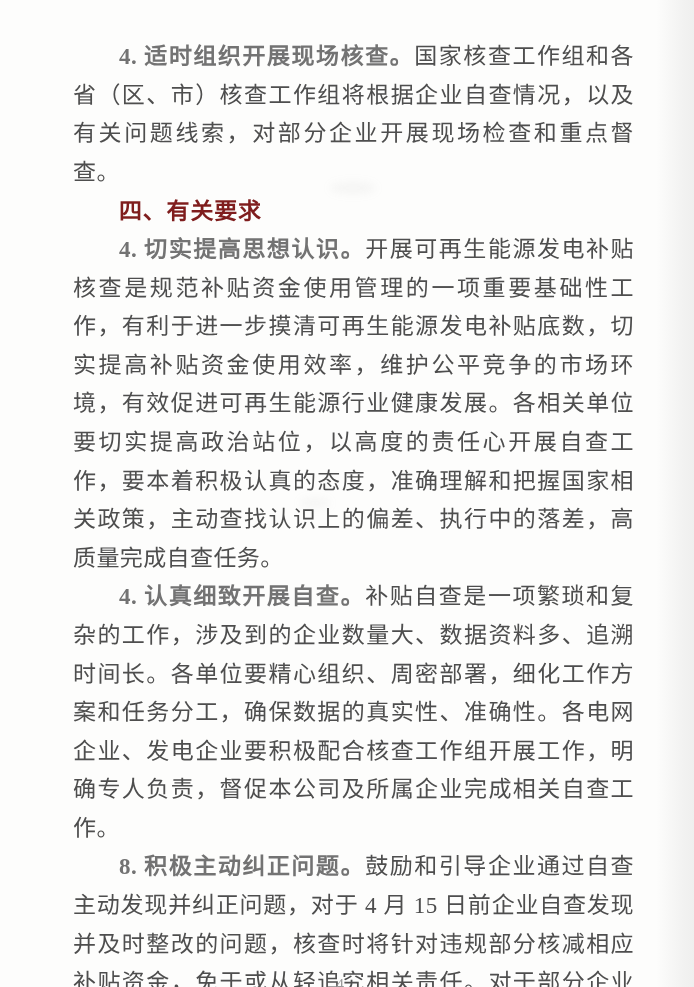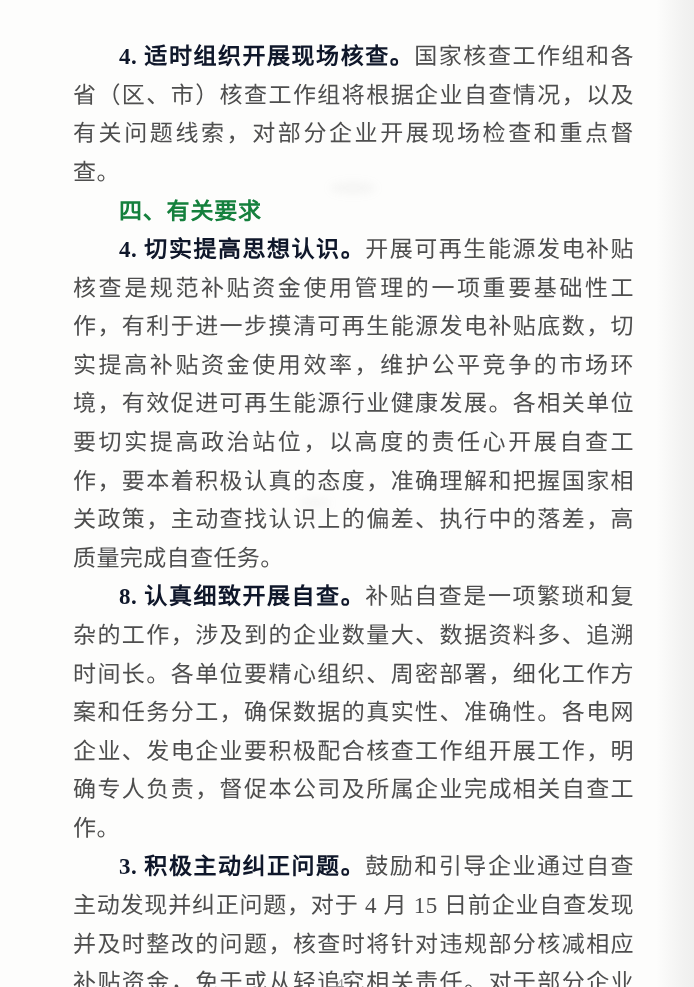--- a/index.html
+++ b/index.html
@@ -45,29 +45,29 @@
     font-size: 23px;
     line-height: 38.6px;
     color: #4e4e4e;
     text-indent: 2em;
     text-align: justify;
     text-justify: inter-character;
     letter-spacing: 0.4px;
   }
   .doc-body p.paragraph .lead {
     font-weight: 700;
-    color: #0f172a;
+    color: #737373;
   }
   .doc-body h2.heading {
     margin: 0;
     font-family: "Liberation Sans", "DejaVu Sans", sans-serif;
     font-size: 23px;
     line-height: 38.6px;
     font-weight: 700;
-    color: #15803d;
+    color: #7f1d1d;
     text-indent: 2em;
     letter-spacing: 0.8px;
   }
   .page-number {
     position: absolute;
     left: 0;
     right: 14px;
     bottom: -7px;
     text-align: center;
     font-size: 16px;
@@ -79,18 +79,18 @@
 <body>
 
 <div class="page">
   <div class="smudge s1"></div>
   <div class="smudge s2"></div>
 
   <main class="doc-body">
       <p class="paragraph"><strong class="lead">4. 适时组织开展现场核查。</strong>国家核查工作组和各省（区、市）核查工作组将根据企业自查情况，以及有关问题线索，对部分企业开展现场检查和重点督查。</p>
       <h2 class="heading">四、有关要求</h2>
       <p class="paragraph"><strong class="lead">4. 切实提高思想认识。</strong>开展可再生能源发电补贴核查是规范补贴资金使用管理的一项重要基础性工作，有利于进一步摸清可再生能源发电补贴底数，切实提高补贴资金使用效率，维护公平竞争的市场环境，有效促进可再生能源行业健康发展。各相关单位要切实提高政治站位，以高度的责任心开展自查工作，要本着积极认真的态度，准确理解和把握国家相关政策，主动查找认识上的偏差、执行中的落差，高质量完成自查任务。</p>
-      <p class="paragraph"><strong class="lead">8. 认真细致开展自查。</strong>补贴自查是一项繁琐和复杂的工作，涉及到的企业数量大、数据资料多、追溯时间长。各单位要精心组织、周密部署，细化工作方案和任务分工，确保数据的真实性、准确性。各电网企业、发电企业要积极配合核查工作组开展工作，明确专人负责，督促本公司及所属企业完成相关自查工作。</p>
-      <p class="paragraph"><strong class="lead">3. 积极主动纠正问题。</strong>鼓励和引导企业通过自查主动发现并纠正问题，对于 4 月 15 日前企业自查发现并及时整改的问题，核查时将针对违规部分核减相应补贴资金，免于或从轻追究相关责任。对于部分企业拒不开展自查，或存在信息填报不完整、准确度差、填报信息造假等情形，一经发现确认，将采取暂停补贴资金发放、核减相关补贴资金、上报企业信用不良记录、移出补贴清单等措施进行处理，并将相关情况通报组织、监察部门。</p>
+      <p class="paragraph"><strong class="lead">4. 认真细致开展自查。</strong>补贴自查是一项繁琐和复杂的工作，涉及到的企业数量大、数据资料多、追溯时间长。各单位要精心组织、周密部署，细化工作方案和任务分工，确保数据的真实性、准确性。各电网企业、发电企业要积极配合核查工作组开展工作，明确专人负责，督促本公司及所属企业完成相关自查工作。</p>
+      <p class="paragraph"><strong class="lead">8. 积极主动纠正问题。</strong>鼓励和引导企业通过自查主动发现并纠正问题，对于 4 月 15 日前企业自查发现并及时整改的问题，核查时将针对违规部分核减相应补贴资金，免于或从轻追究相关责任。对于部分企业拒不开展自查，或存在信息填报不完整、准确度差、填报信息造假等情形，一经发现确认，将采取暂停补贴资金发放、核减相关补贴资金、上报企业信用不良记录、移出补贴清单等措施进行处理，并将相关情况通报组织、监察部门。</p>
     </main>
 
   <div class="page-number">4</div>
 </div>
 
 </body></html>

